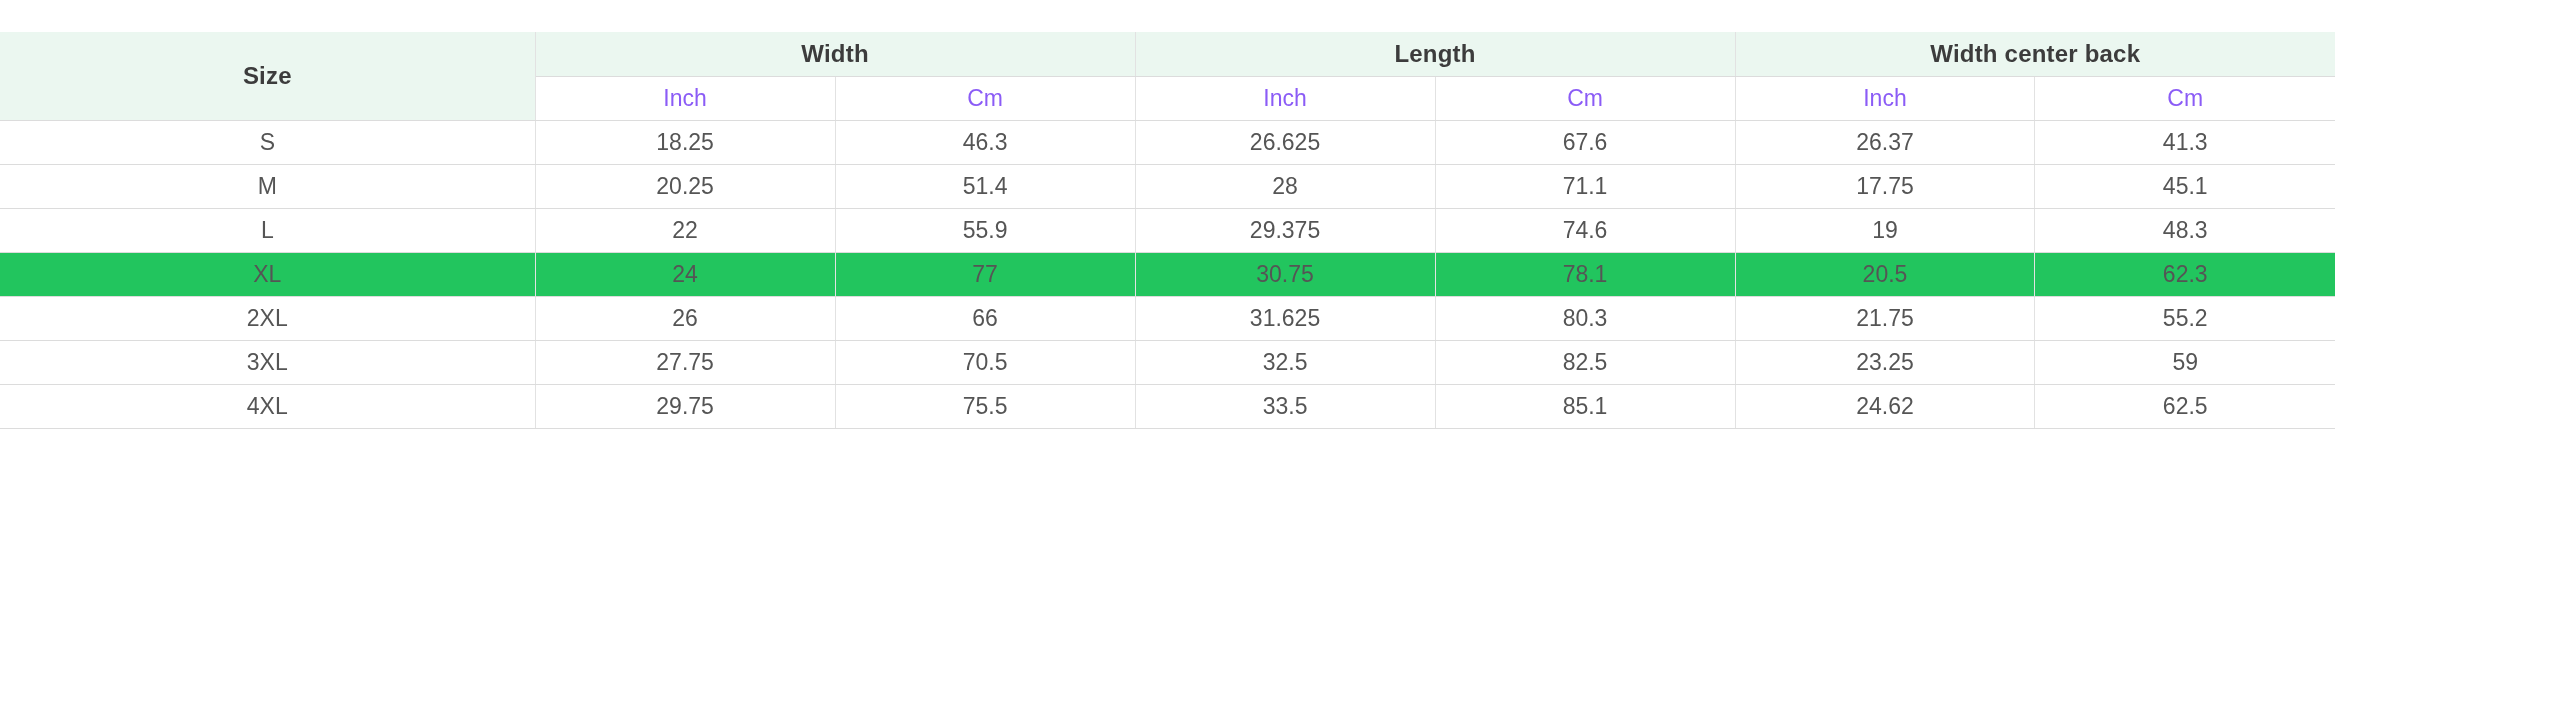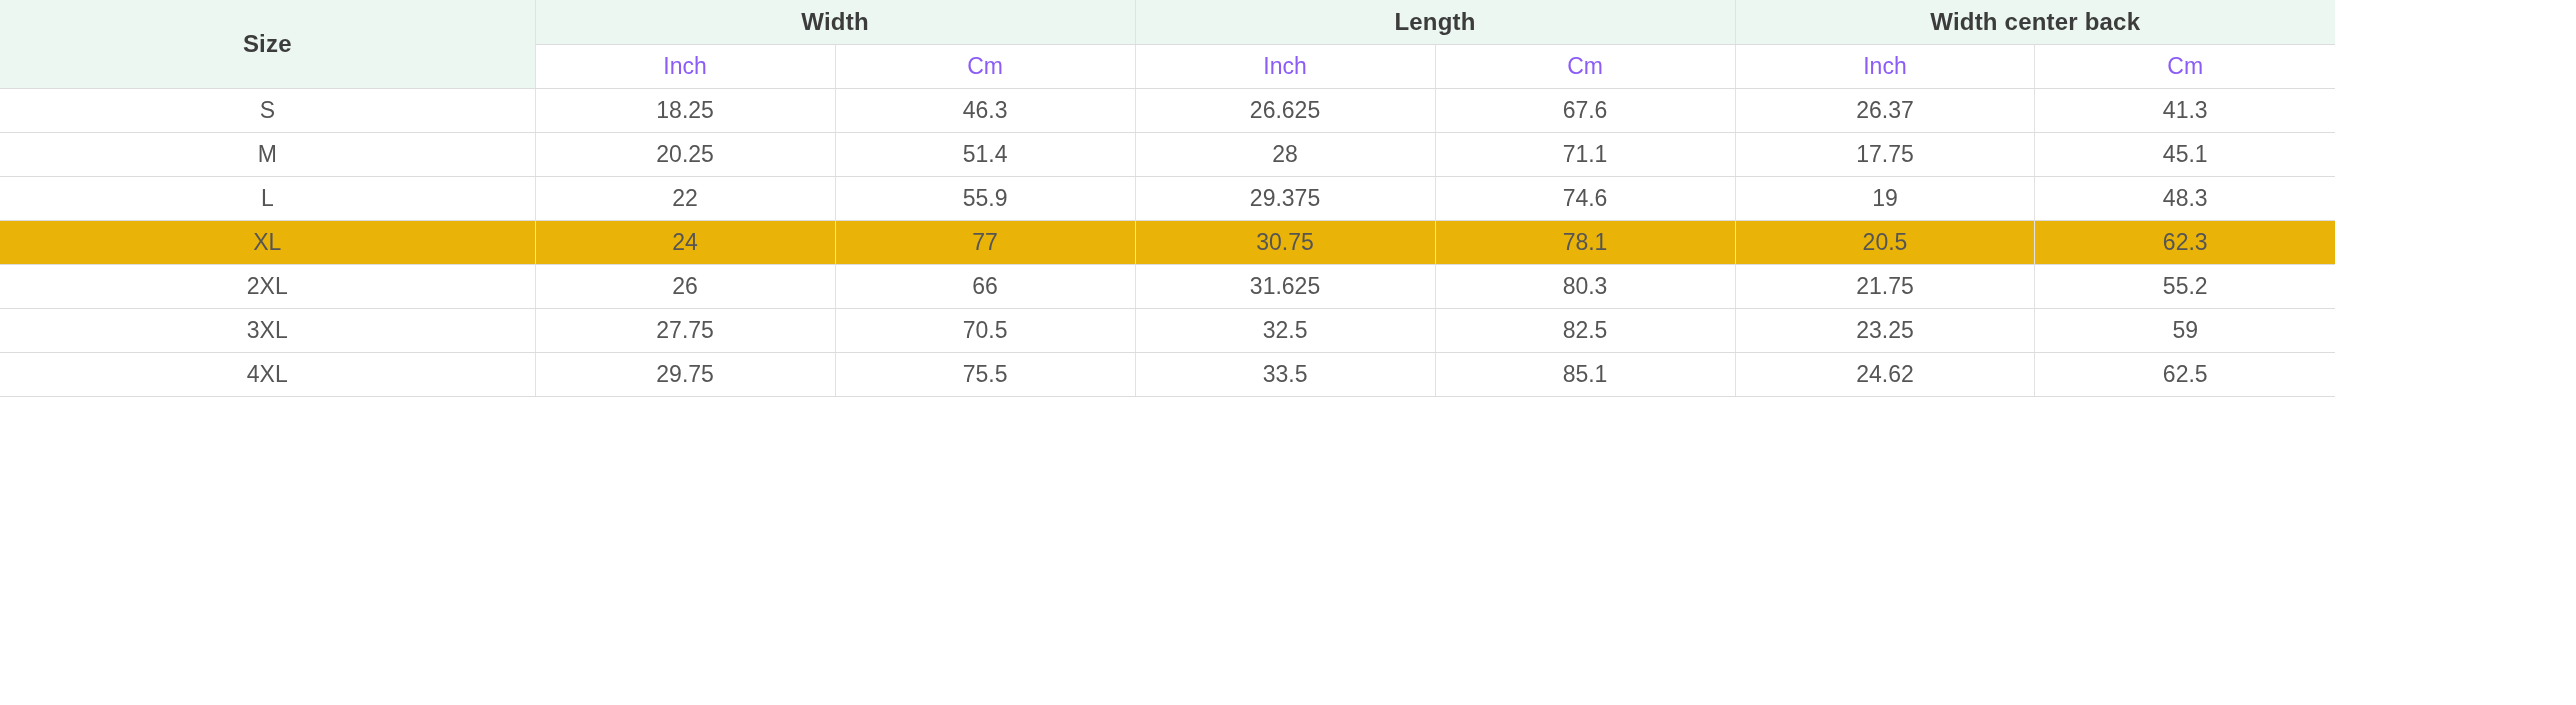--- a/index.html
+++ b/index.html
@@ -17,20 +17,21 @@
   .size-chart-wrap {
     width: 2576px;
     height: 705px;
     overflow: hidden;
   }
 
   table.size-chart {
     width: 2335px;
     border-collapse: collapse;
     table-layout: fixed;
+    margin-top: 32px;
   }
 
   table.size-chart th,
   table.size-chart td {
     border: 0.9px solid #dcdcdc;
     border-left-color: #e2e2e2;
     border-right-color: #e2e2e2;
     text-align: center;
     vertical-align: middle;
     padding: 0;
@@ -67,21 +68,21 @@
 
   
   tr.data-row td {
     background: #ffffff;
     color: #555555;
     font-size: 23px;
     font-weight: normal;
     height: 44px;
   }
   tr.data-row.highlight td {
-    background: #eab308;
+    background: #22c55e;
   }
   td.size-cell {
     color: #555555;
   }
 
   
   table.size-chart tr th:first-child,
   table.size-chart tr td:first-child {
     border-left: none;
   }

